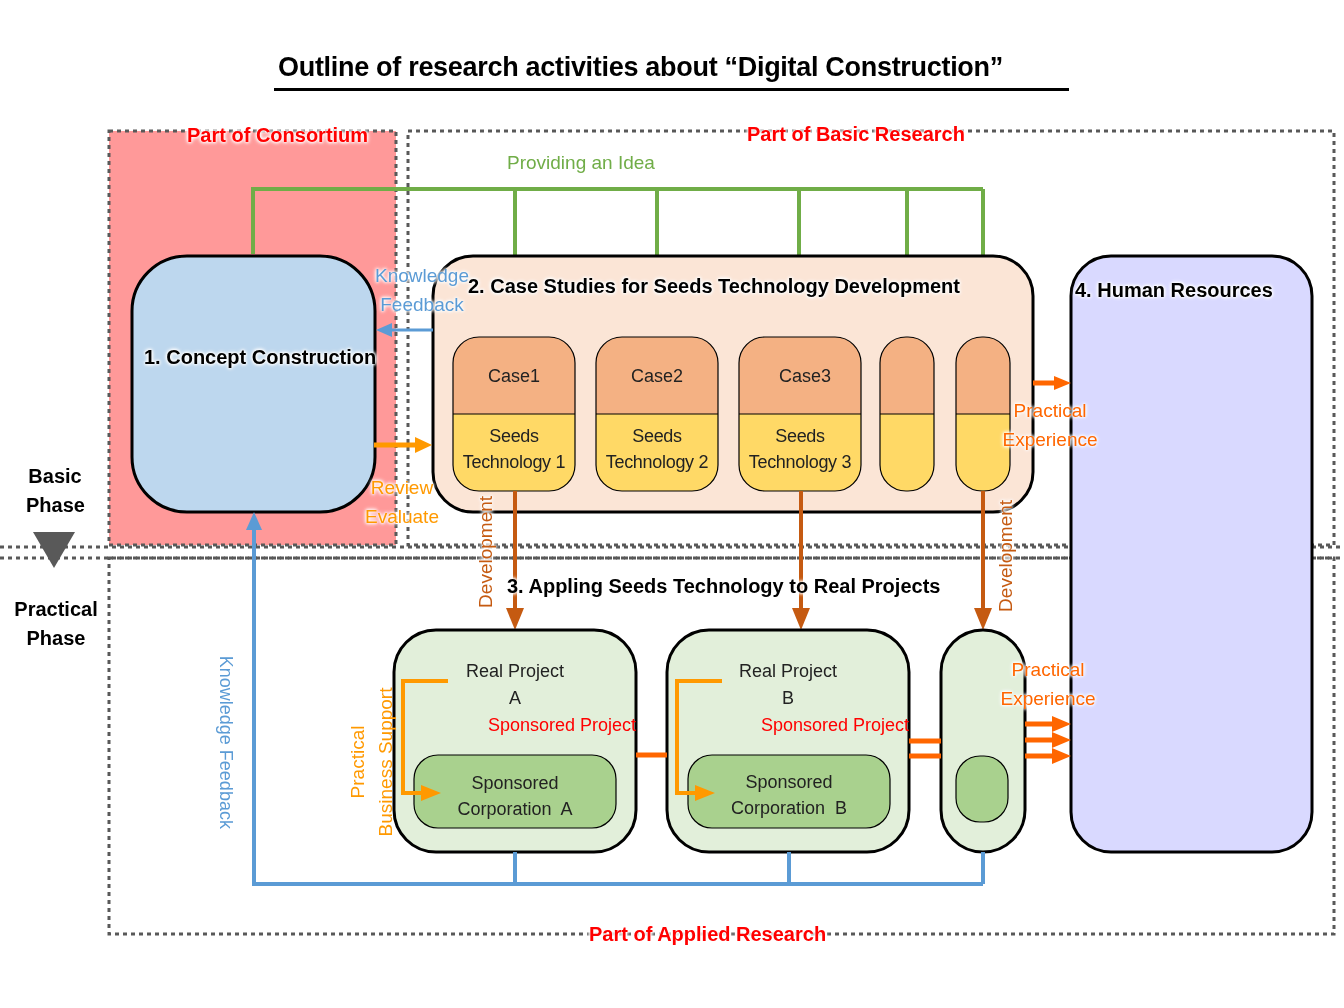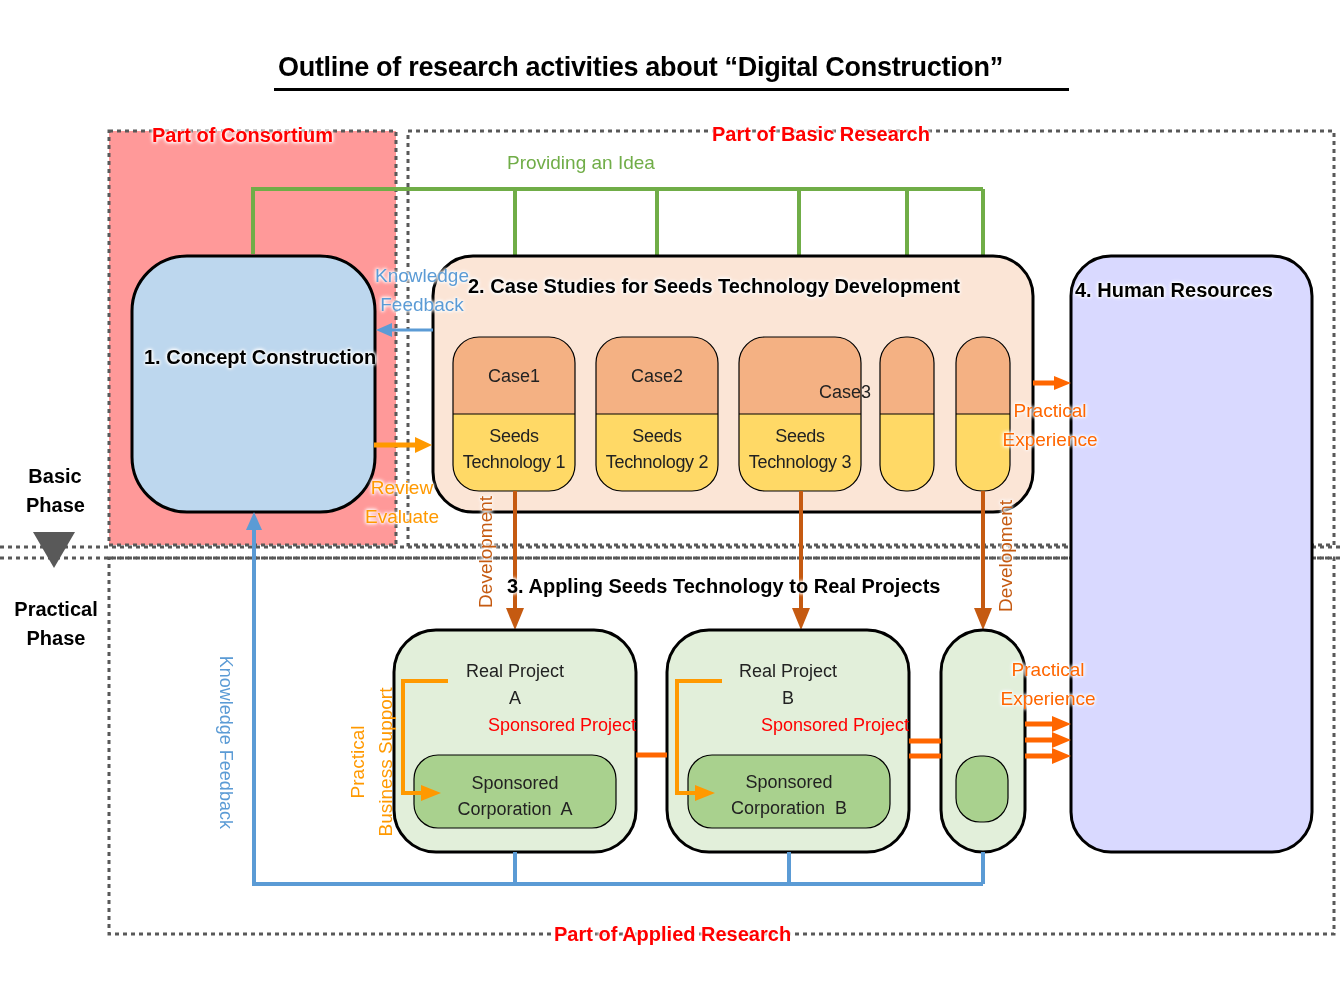--- a/index.html
+++ b/index.html
@@ -5,21 +5,21 @@
   html, body { margin: 0; padding: 0; background: #ffffff; }
   body { width: 1344px; height: 1008px; position: relative; overflow: hidden;
          font-family: "Liberation Sans", "DejaVu Sans", sans-serif; }
   .abs { position: absolute; }
   svg#diagram { position: absolute; left: 0; top: 0; }
   .t { position: absolute; white-space: nowrap; line-height: 1.15; }
   .halo { text-shadow: 0 0 3px #fff, 0 0 3px #fff, 0 0 4px #fff, 0 0 5px #fff; }
   .title { left: 278px; top: 52px; font-size: 27px; font-weight: bold; color: #000;
            font-family: "Liberation Sans", sans-serif; letter-spacing: -0.3px; }
   .title-rule { left: 274px; top: 88px; width: 795px; height: 3px; background: #000; }
-  .region-label { font-size: 20px; font-weight: bold; color: #ff0000; background: transparent; }
+  .region-label { font-size: 20px; font-weight: bold; color: #ff0000; background: transparent; margin-left: 35px; }
   .bold-black { font-size: 20px; font-weight: bold; color: #000; }
   .case-label { font-size: 18px; color: #222; text-align: center; font-family: Liberation Sans, sans-serif; }
   .green-label { font-size: 19px; color: #70ad47; }
   .blue-label { font-size: 19px; color: #5b9bd5; text-align: center; }
   .orange-label { font-size: 19px; color: #ff9900; text-align: center; }
   .dkorange-label { font-size: 19px; color: #ff6600; text-align: center; }
   .brown-label { font-size: 19px; color: #c55a11; }
   .red-label { font-size: 18px; color: #ff0000; text-align: right; }
   .rot { transform: rotate(-90deg); transform-origin: center center; }
   .rot90 { transform: rotate(90deg); transform-origin: center center; }
@@ -214,21 +214,21 @@
     <div class="t case-label" style="left: 453px; width: 122px; top: 366px;">Case1</div>
     <div class="t case-label" style="left: 449px; width: 130px; top: 423px; line-height: 26px; letter-spacing: -0.3px;">
       <div>Seeds</div>
       <div>Technology 1</div>
     </div>
     <div class="t case-label" style="left: 596px; width: 122px; top: 366px;">Case2</div>
     <div class="t case-label" style="left: 592px; width: 130px; top: 423px; line-height: 26px; letter-spacing: -0.3px;">
       <div>Seeds</div>
       <div>Technology 2</div>
     </div>
-    <div class="t case-label" style="left: 739px; width: 132px; top: 382px; padding-left: 40px;">Case3</div>
+    <div class="t case-label" style="left: 739px; width: 132px; top: 366px;">Case3</div>
     <div class="t case-label" style="left: 735px; width: 130px; top: 423px; line-height: 26px; letter-spacing: -0.3px;">
       <div>Seeds</div>
       <div>Technology 3</div>
     </div>
     <div class="t case-label" style="left: 880px; width: 54px; top: 366px;"></div>
     <div class="t case-label" style="left: 876px; width: 62px; top: 423px; line-height: 26px; letter-spacing: -0.3px;">
       <div></div>
       <div></div>
     </div>
     <div class="t case-label" style="left: 956px; width: 54px; top: 366px;"></div>

